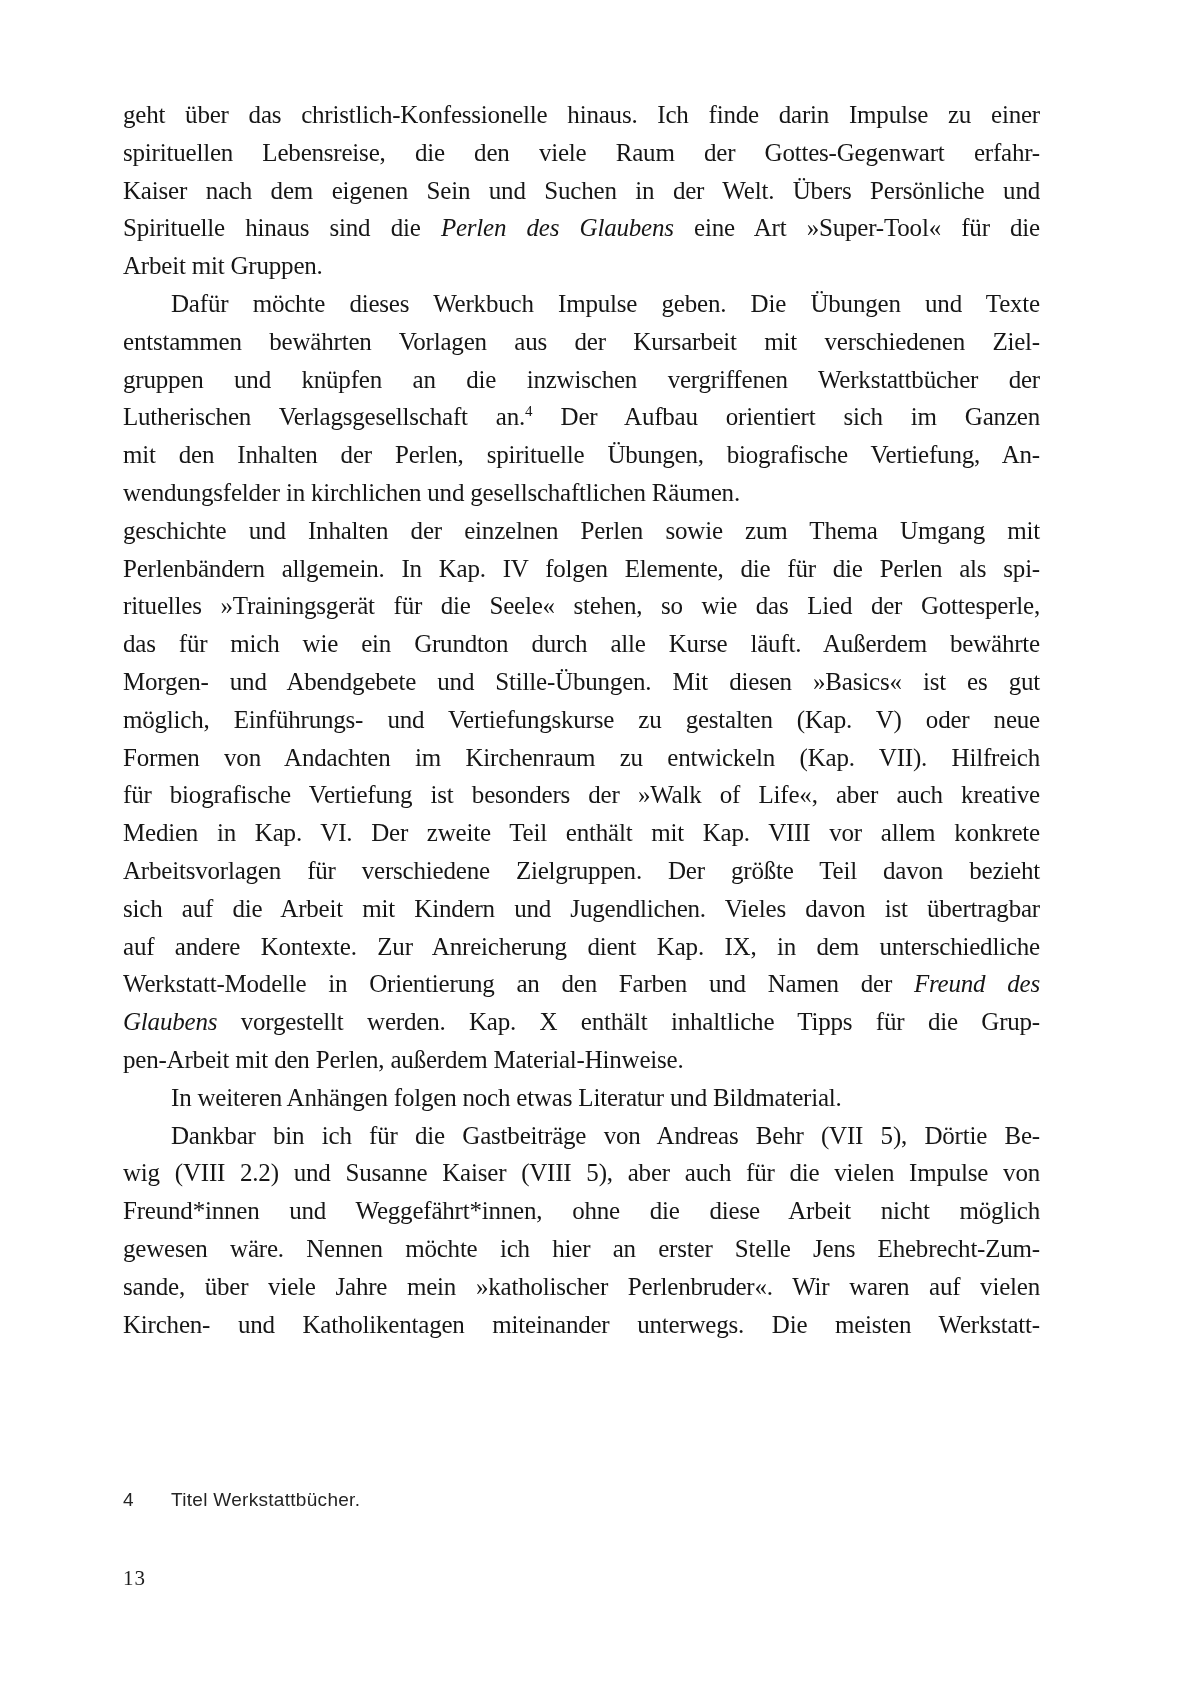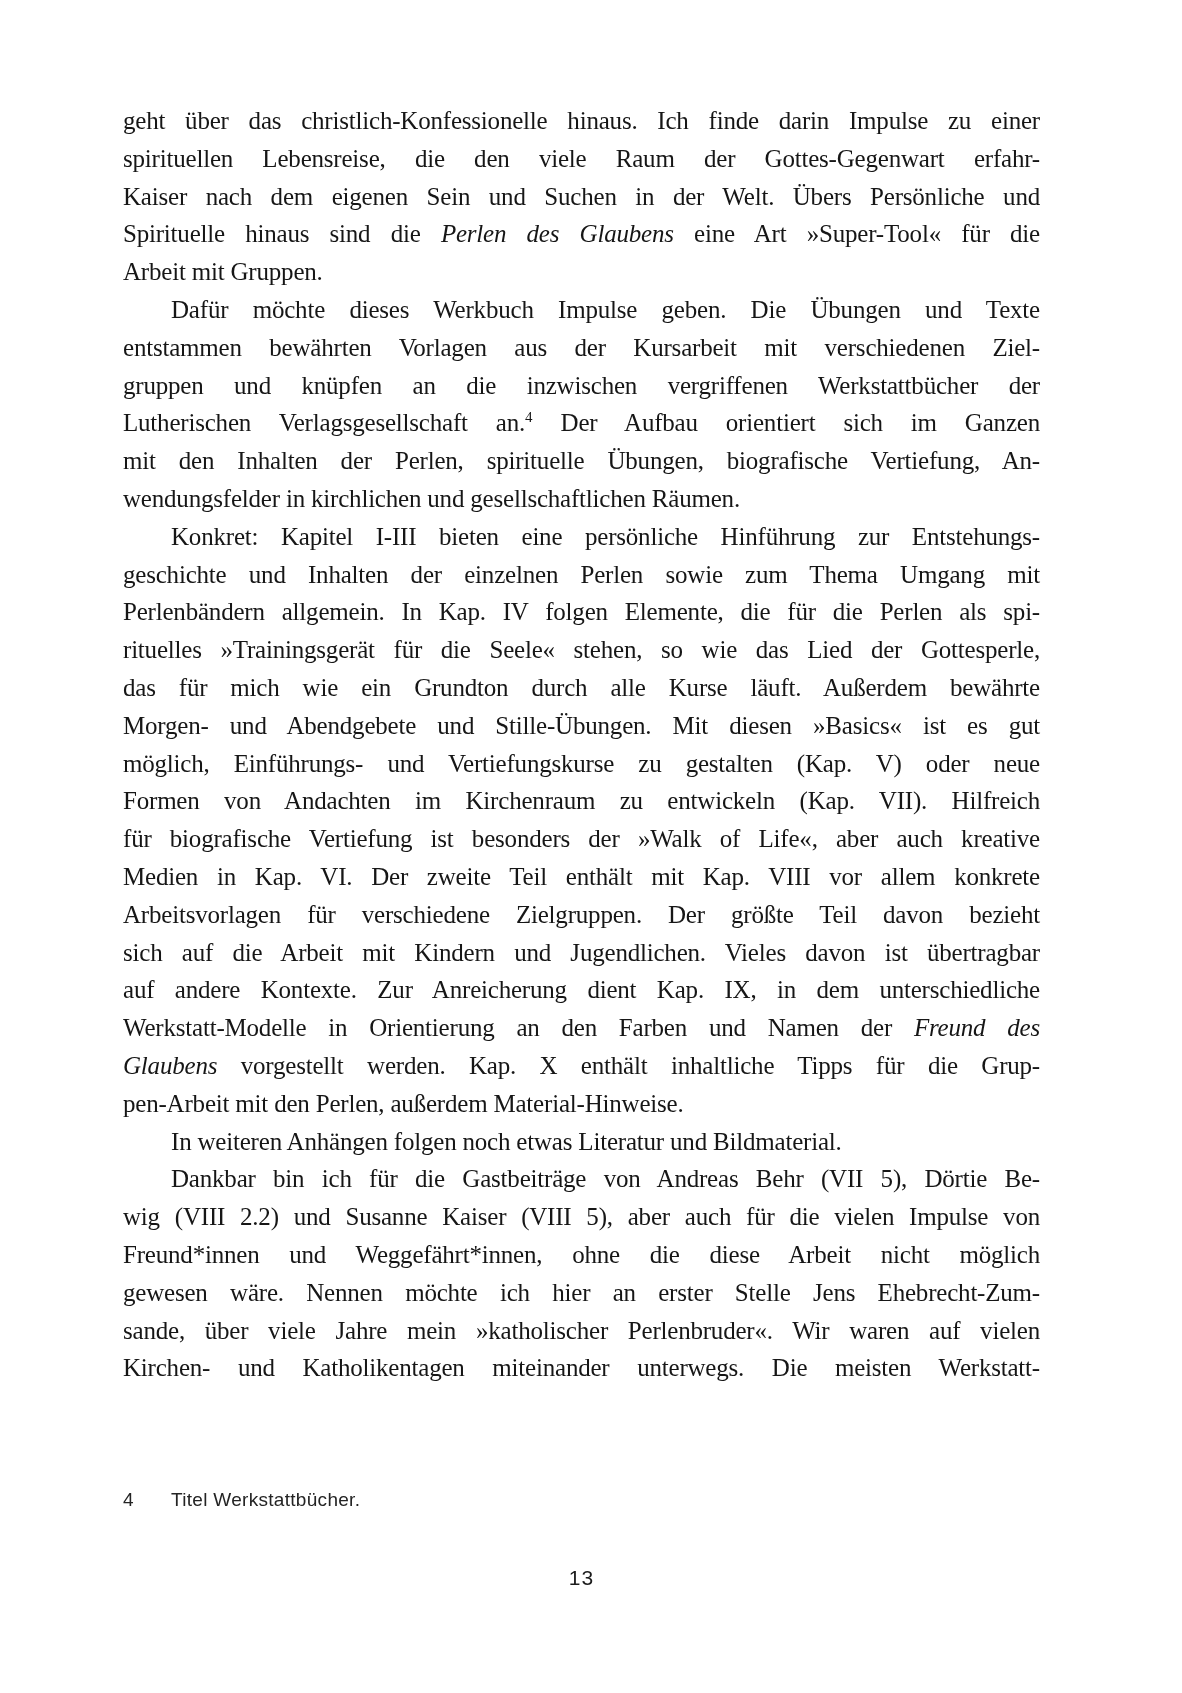--- a/index.html
+++ b/index.html
@@ -12,21 +12,21 @@
     width: 1182px;
     height: 1693px;
     margin: 0 auto;
     background: #ffffff;
     color: #161616;
     overflow: hidden;
   }
   .text-block {
     position: absolute;
     left: 123px;
-    top: 102px;
+    top: 96px;
     width: 917px;
     font-family: "Liberation Serif", serif;
     font-size: 25px;
     line-height: 37.8px;
     letter-spacing: -0.2px;
   }
   .paragraph { margin: 0; }
   .line {
     text-align: justify;
     text-align-last: justify;
@@ -52,22 +52,21 @@
     color: #242424;
     letter-spacing: 0.3px;
     display: flex;
   }
   .footnote .fn-num { width: 48px; flex: 0 0 48px; }
   .page-number {
     position: absolute;
     left: 123px;
     top: 1566px;
     width: 917px;
-    text-align: center;
-    font-family: Liberation Sans, sans-serif;
+    font-family: Liberation Serif, serif;
     font-size: 21px;
     color: #1c1c1c;
     letter-spacing: 1px;
   }
 </style>
 </head>
 <body>
 
 <div class="page">
 
@@ -81,21 +80,20 @@
       </div>
       <div class="paragraph">
         <div class="line indented"><span>Dafür möchte dieses Werkbuch Impulse geben. Die Übungen und Texte</span></div>
         <div class="line"><span>entstammen bewährten Vorlagen aus der Kursarbeit mit verschiedenen Ziel-</span></div>
         <div class="line"><span>gruppen und knüpfen an die inzwischen vergriffenen Werkstattbücher der</span></div>
         <div class="line"><span>Lutherischen Verlagsgesellschaft an.</span><sup>4</sup><span> Der Aufbau orientiert sich im Ganzen</span></div>
         <div class="line"><span>mit den Inhalten der Perlen, spirituelle Übungen, biografische Vertiefung, An-</span></div>
         <div class="line endline"><span>wendungsfelder in kirchlichen und gesellschaftlichen Räumen.</span></div>
       </div>
       <div class="paragraph">
-        <div class="line indented"><span>Konkret: Kapitel I-III bieten eine persönliche Hinführung zur Entstehungs-</span></div>
         <div class="line"><span>geschichte und Inhalten der einzelnen Perlen sowie zum Thema Umgang mit</span></div>
         <div class="line"><span>Perlenbändern allgemein. In Kap. IV folgen Elemente, die für die Perlen als spi-</span></div>
         <div class="line"><span>rituelles »Trainingsgerät für die Seele« stehen, so wie das Lied der Gottesperle,</span></div>
         <div class="line"><span>das für mich wie ein Grundton durch alle Kurse läuft. Außerdem bewährte</span></div>
         <div class="line"><span>Morgen- und Abendgebete und Stille-Übungen. Mit diesen »Basics« ist es gut</span></div>
         <div class="line"><span>möglich, Einführungs- und Vertiefungskurse zu gestalten (Kap. V) oder neue</span></div>
         <div class="line"><span>Formen von Andachten im Kirchenraum zu entwickeln (Kap. VII). Hilfreich</span></div>
         <div class="line"><span>für biografische Vertiefung ist besonders der »Walk of Life«, aber auch kreative</span></div>
         <div class="line"><span>Medien in Kap. VI. Der zweite Teil enthält mit Kap. VIII vor allem konkrete</span></div>
         <div class="line"><span>Arbeitsvorlagen für verschiedene Zielgruppen. Der größte Teil davon bezieht</span></div>

